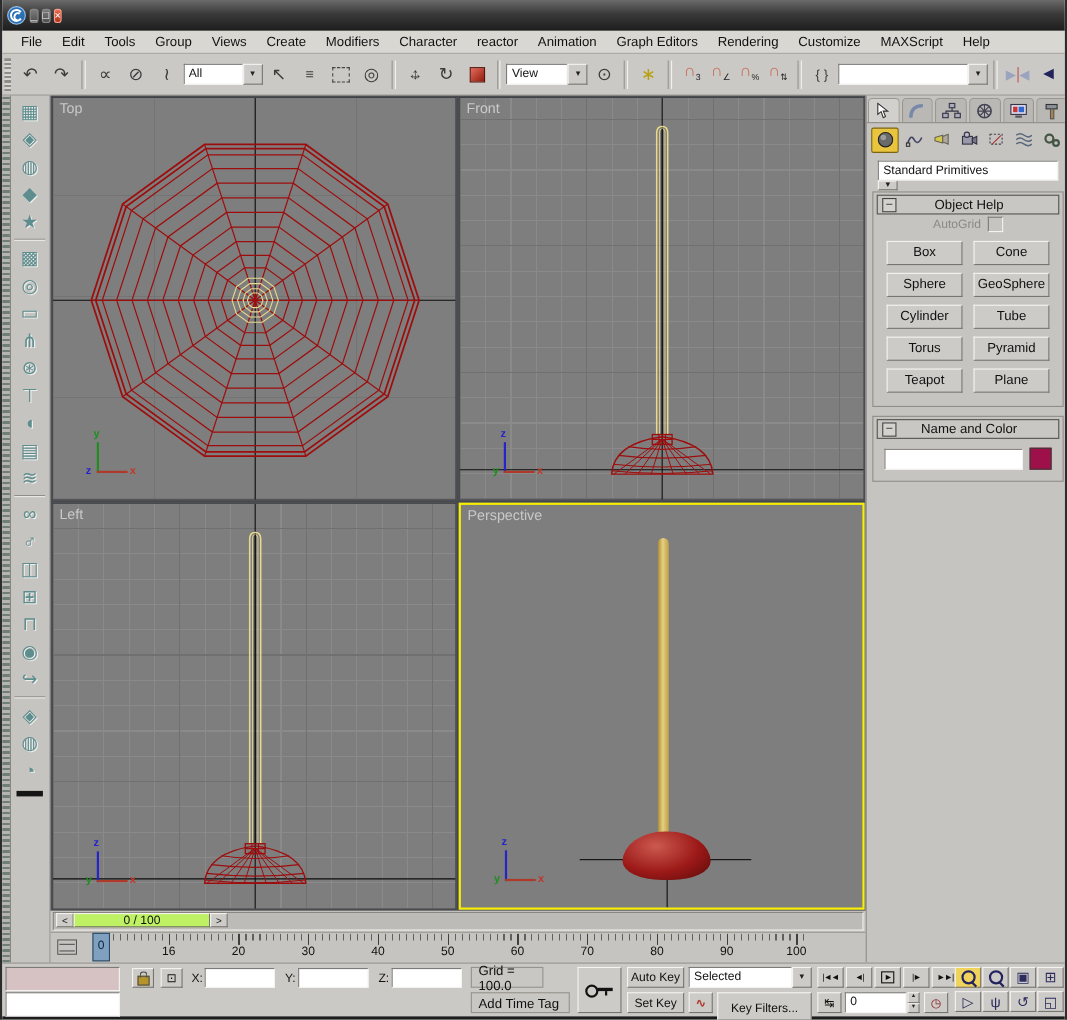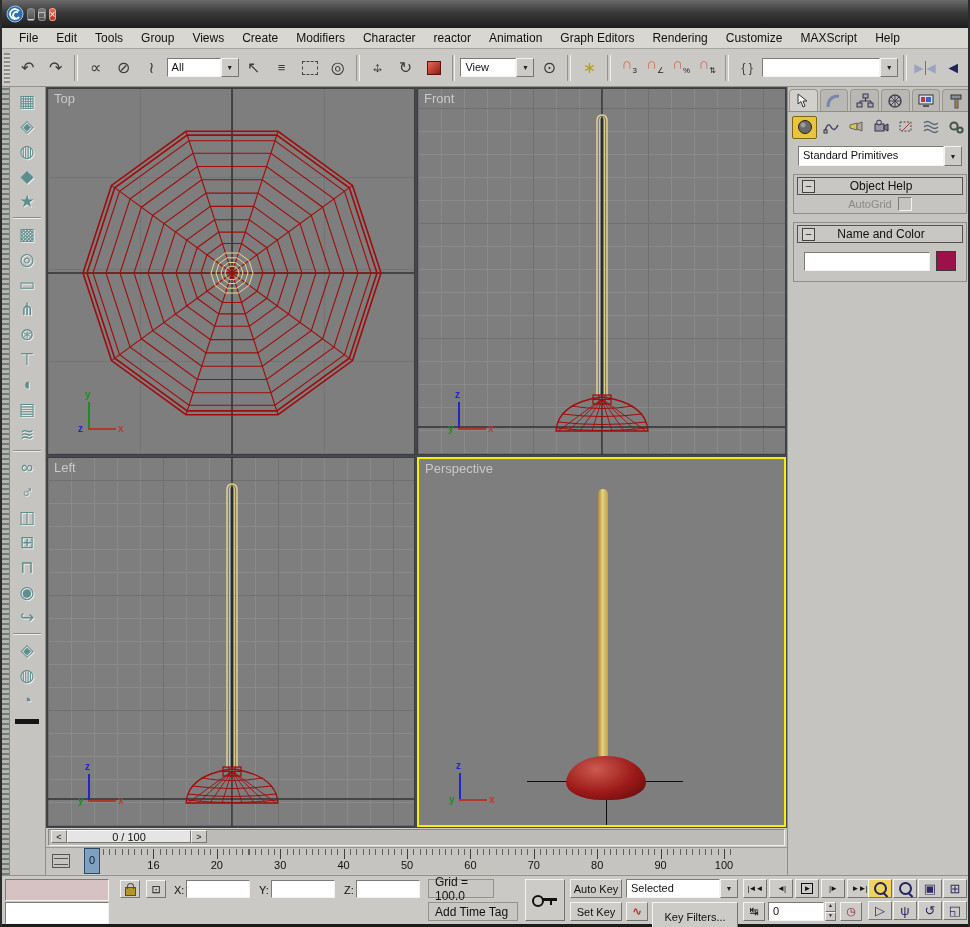--- a/index.html
+++ b/index.html
@@ -76,21 +76,21 @@
     border-radius:50% 50% 46% 46% / 64% 64% 40% 40%;
     background:radial-gradient(ellipse at 38% 30%,#cc5a50,#9c1918 55%,#5f0c0b 95%);}
   .p-lineh{position:absolute;left:108px;top:322px;width:156px;height:1px;background:#0d0d0d;z-index:2;}
   .p-linev{position:absolute;left:187px;top:298px;width:1px;height:68px;background:#0d0d0d;z-index:2;}
   
   .timeslider{position:absolute;left:44px;top:828px;width:741px;height:19px;background:#cbc9c5;display:flex;align-items:center;padding:0 2px;box-sizing:border-box;}
   .ts-track{position:relative;flex:1;height:15px;background:#bdbbb7;border:1px solid;border-color:#88867f #f2f1ef #f2f1ef #88867f;}
   .ts-handle{position:absolute;left:2px;top:0px;height:13px;display:flex;}
   .ts-arrow{width:14px;background:#cdcbc7;border:1px solid;border-color:#f4f3f1 #77756f #77756f #f4f3f1;
     font-size:9px;display:flex;align-items:center;justify-content:center;}
-  .ts-btn{width:122px;background:#e5e5e5;border:1px solid;border-color:#f4f3f1 #77756f #77756f #f4f3f1;
+  .ts-btn{width:122px;background:#bef264;border:1px solid;border-color:#f4f3f1 #77756f #77756f #f4f3f1;
     text-align:center;font-size:11px;line-height:12px;}
   .trackbar{position:absolute;left:44px;top:847px;width:741px;height:27px;background:#c6c4c0;border-top:1px solid #9a978f;box-sizing:border-box;display:flex;}
   .tb-curve{width:30px;display:flex;align-items:center;justify-content:center;}
   .curve-ic{width:16px;height:12px;border:1px solid #555;background:
      linear-gradient(#c6c4c0 0 0) , #ddd;position:relative;}
   .curve-ic:before{content:"";position:absolute;left:1px;top:3px;right:1px;height:1px;background:#555;}
   .curve-ic:after{content:"";position:absolute;left:1px;bottom:2px;right:1px;height:1px;background:#555;}
   .ruler{position:relative;flex:1;}
   .ticks{position:absolute;left:0;top:1px;width:655px;height:10px;
     background-image:repeating-linear-gradient(90deg,#3f3f3f 0 1px,transparent 1px 63.4px),
@@ -101,21 +101,21 @@
     text-align:center;font-size:11px;line-height:22px;color:#06243f;}
   
   .cmdpanel{position:absolute;left:785px;top:87px;width:185px;height:788px;background:#c6c4c0;border-left:1px solid #8f8d89;box-sizing:border-box;}
   .cp-tabs{display:flex;height:25px;border-bottom:1px solid #8f8d89;padding-top:2px;box-sizing:border-box;}
   .cp-tab{flex:1;display:flex;align-items:center;justify-content:center;border:1px solid #9a978f;border-bottom:none;
     border-radius:4px 4px 0 0;background:#bab8b4;margin:0 1px;}
   .cp-tab.active{background:#d2d0cc;}
   .cp-cats{display:flex;height:26px;align-items:center;padding:2px 4px;gap:2px;}
   .cp-cat{width:23px;height:21px;display:flex;align-items:center;justify-content:center;border-radius:2px;}
   .cp-cat.active{background:#e9c43f;border:1px solid #7d6610;}
-  .cp-combo{margin:4px 10px 6px 10px;height:20px;}
+  .cp-combo{margin:4px 10px 6px 10px;height:20px;flex-direction:column;}
   .rollout{margin:8px 5px 0 5px;border:1px solid #8f8d89;background:#c6c4c0;position:relative;padding-top:20px;}
   .roll-head{position:absolute;left:3px;right:3px;top:2px;height:16px;background:#c9c7c3;
     border:1px solid #55534f;display:flex;align-items:center;font-size:12px;}
   .roll-minus{width:11px;height:11px;border:1px solid #444;margin:0 4px;font-size:10px;line-height:9px;text-align:center;background:#d4d2ce;}
   .roll-title{flex:1;text-align:center;margin-right:19px;}
   .autogrid-row{display:flex;align-items:center;justify-content:center;gap:6px;height:18px;color:#8b8984;}
   .checkbox{width:12px;height:12px;background:#c6c4c0;border:1px solid;border-color:#7d7b77 #f4f3f1 #f4f3f1 #7d7b77;}
   .ot-grid{display:grid;grid-template-columns:1fr 1fr;gap:7px 10px;padding:6px 12px 12px 12px;}
   .ot-btn{height:20px;background:#cdcbc7;border:1px solid;border-color:#f4f3f1 #77756f #77756f #f4f3f1;
     font-size:12px;font-family:"Liberation Sans",sans-serif;text-align:center;line-height:18px;}
@@ -535,20 +535,32 @@
 
     <div class="rollout">
       <div class="roll-head">
         <span class="roll-minus">–</span>
         <span class="roll-title">Object Help</span>
       </div>
       <div class="autogrid-row">
         <span>AutoGrid</span>
         <span class="checkbox"></span>
       </div>
+      <div class="ot-grid" id="objtype-grid">
+          <div class="ot-btn">Box</div>
+          <div class="ot-btn">Cone</div>
+          <div class="ot-btn">Sphere</div>
+          <div class="ot-btn">GeoSphere</div>
+          <div class="ot-btn">Cylinder</div>
+          <div class="ot-btn">Tube</div>
+          <div class="ot-btn">Torus</div>
+          <div class="ot-btn">Pyramid</div>
+          <div class="ot-btn">Teapot</div>
+          <div class="ot-btn">Plane</div>
+        </div>
     </div>
 
     <div class="rollout">
       <div class="roll-head">
         <span class="roll-minus">–</span>
         <span class="roll-title">Name and Color</span>
       </div>
       <div class="nc-body">
         <div class="nc-input"></div>
         <div class="nc-swatch" id="color-swatch" style="background: rgb(158, 16, 74);"></div>

